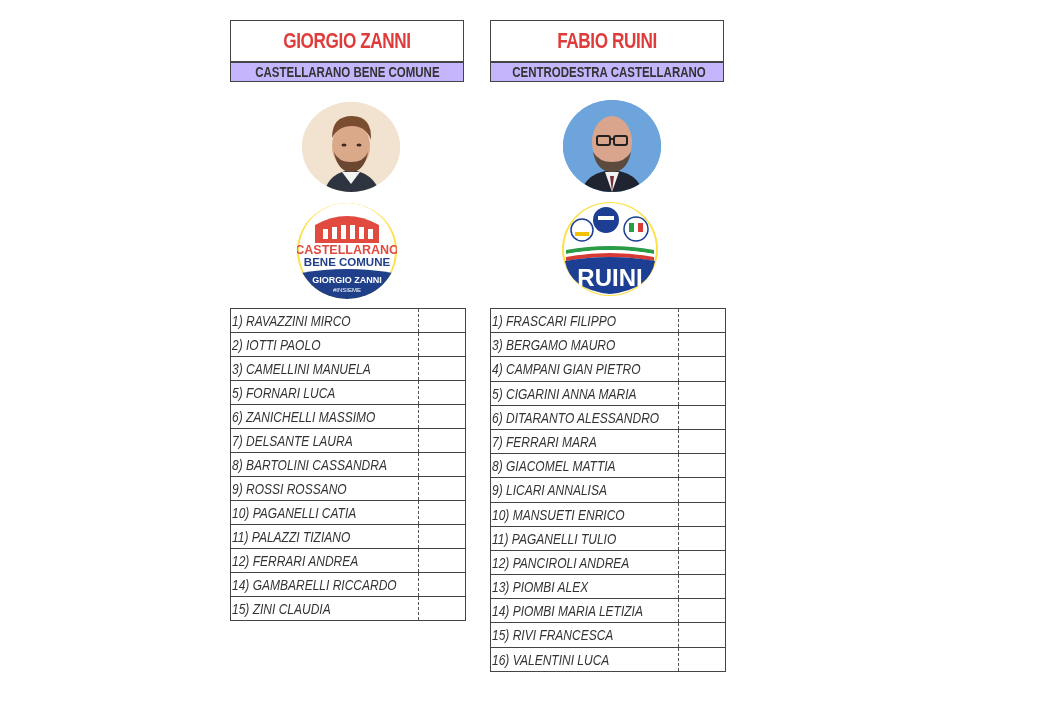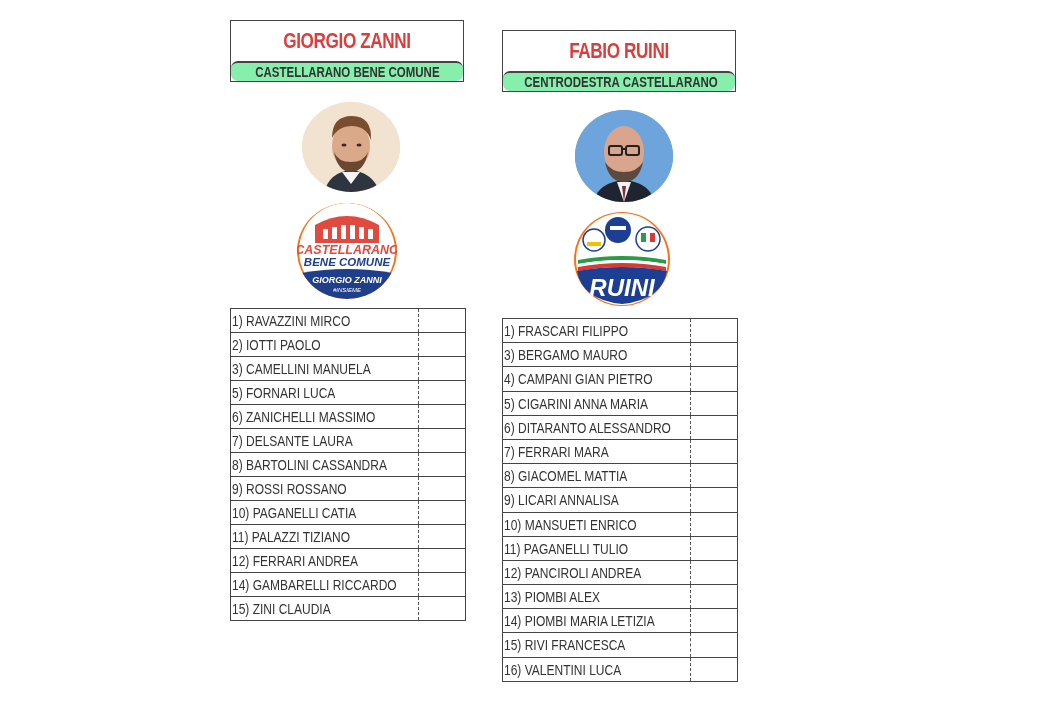--- a/index.html
+++ b/index.html
@@ -1,37 +1,37 @@
 <!DOCTYPE html>
 <html><head>
 <meta charset="utf-8">
 <style>
   html, body { margin:0; padding:0; background:#ffffff; }
   body { width:1045px; height:705px; position:relative; overflow:hidden;
          font-family:"Liberation Sans", sans-serif; color:#333; }
   .col { position:absolute; top:20px; width:234px; }
   .col.left { left:230px; }
-  .col.right { left:502px;margin-top:10px; }
+  .col.right { left:490px; }
   .header { border:1px solid #444; background:#fff; }
   .cand-name { height:40px; line-height:40px; text-align:center; color:#e03b3b;
                font-weight:bold; font-size:22px; letter-spacing:-0.5px;
                transform:scaleX(0.78); }
-  .list-name { border-top:2px solid #444; background:#86efac; height:18px;
+  .list-name { border-top:2px solid #444; background:#c4b5fd; height:18px;
                line-height:18px; text-align:center; font-weight:bold; font-size:14px;
-               color:#333;border-radius:7px; }
+               color:#333; }
   .list-name span { display:inline-block; transform:scaleX(0.82); white-space:nowrap; }
   .photo { position:absolute; width:98px; height:90px; border-radius:50%; overflow:hidden; }
   .left .photo { left:72px; top:82px; background:#f1e3cf; }
   .right .photo { left:73px; top:80px; background:#6da4dc; width:98px; height:92px; }
-  .logo { position:absolute; border-radius:50%; overflow:hidden; background:#f97316;font-style:italic; }
+  .logo { position:absolute; border-radius:50%; overflow:hidden; background:#fde047; }
   .left .logo { left:67px; top:183px; width:100px; height:96px; }
   .right .logo { left:72px; top:182px; width:96px; height:94px; }
   .table { position:absolute; left:0; top:288px; width:234px; border:1px solid #444;
            border-bottom:none; }
-  .row { position:relative; height:23px; border-bottom:1px solid #444; }
+  .row { position:relative; height:23px; border-bottom:1px solid #444;font-style:italic; }
   .right .row { height:23.2px; }
   .row-text { position:absolute; left:1px; top:0; height:23px; line-height:23px;
               font-size:15px; color:#333; white-space:nowrap; transform-origin:left center;
               transform:scaleX(0.8); font-weight:500; }
   .vote-cell { position:absolute; left:187px; top:0; bottom:0; width:46px;
                border-left:1px dashed #555; }
 </style>
 </head>
 <body>
 

